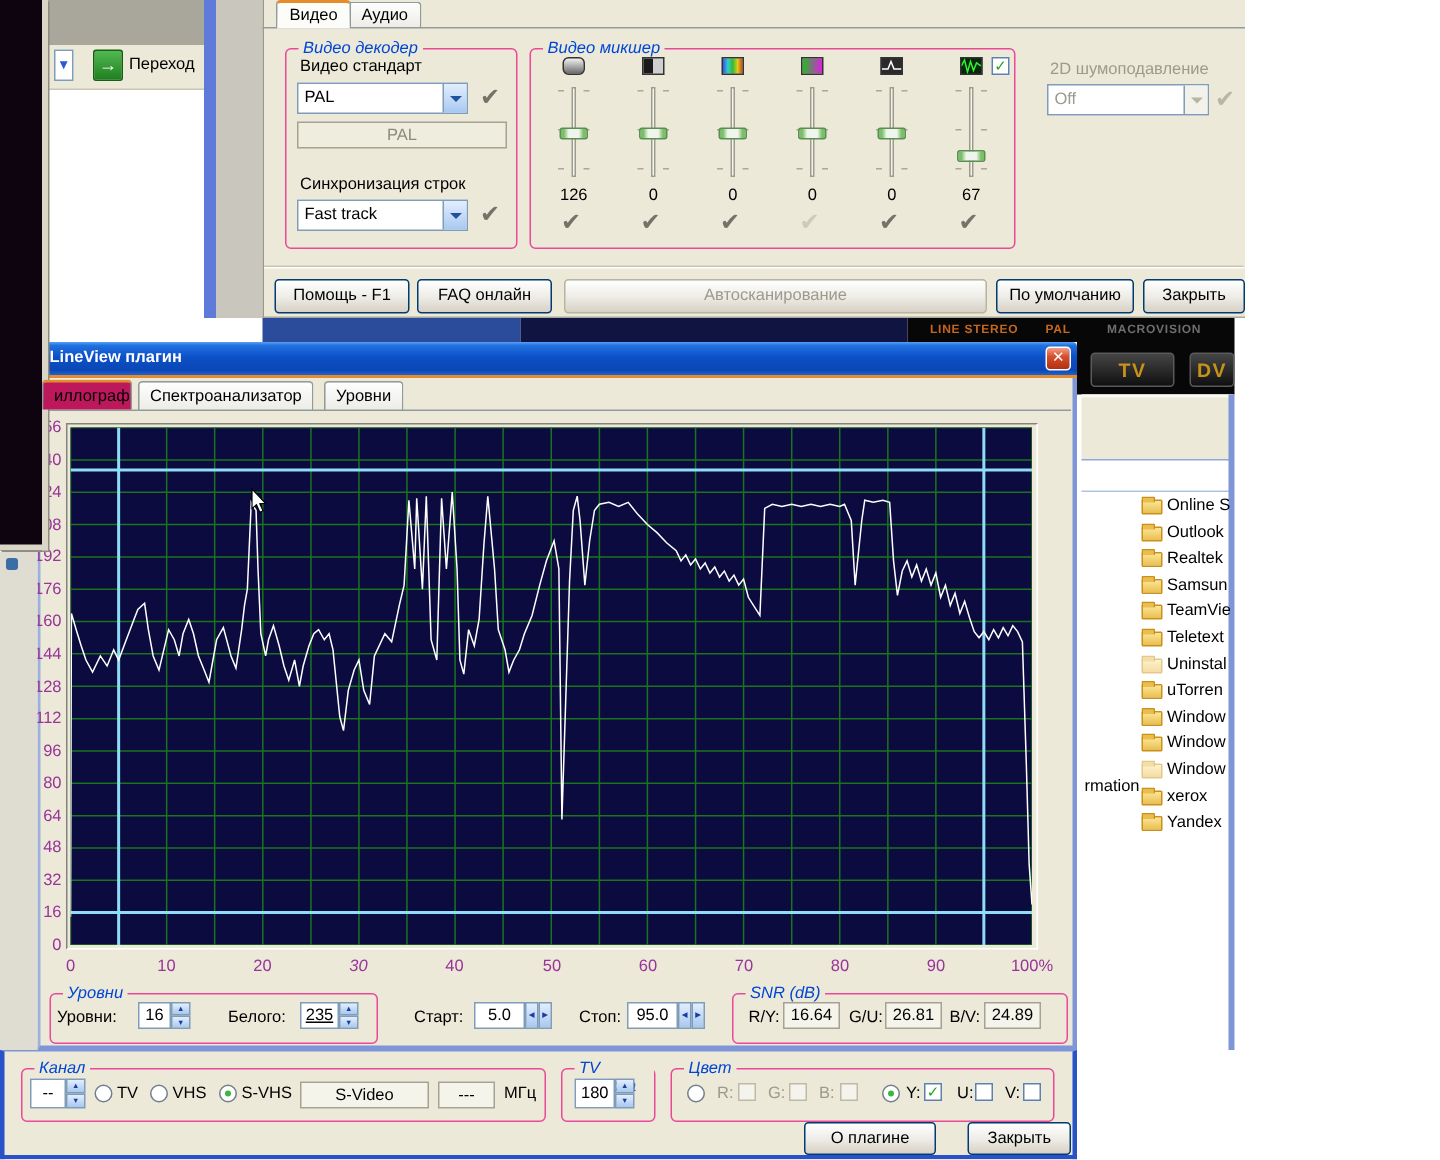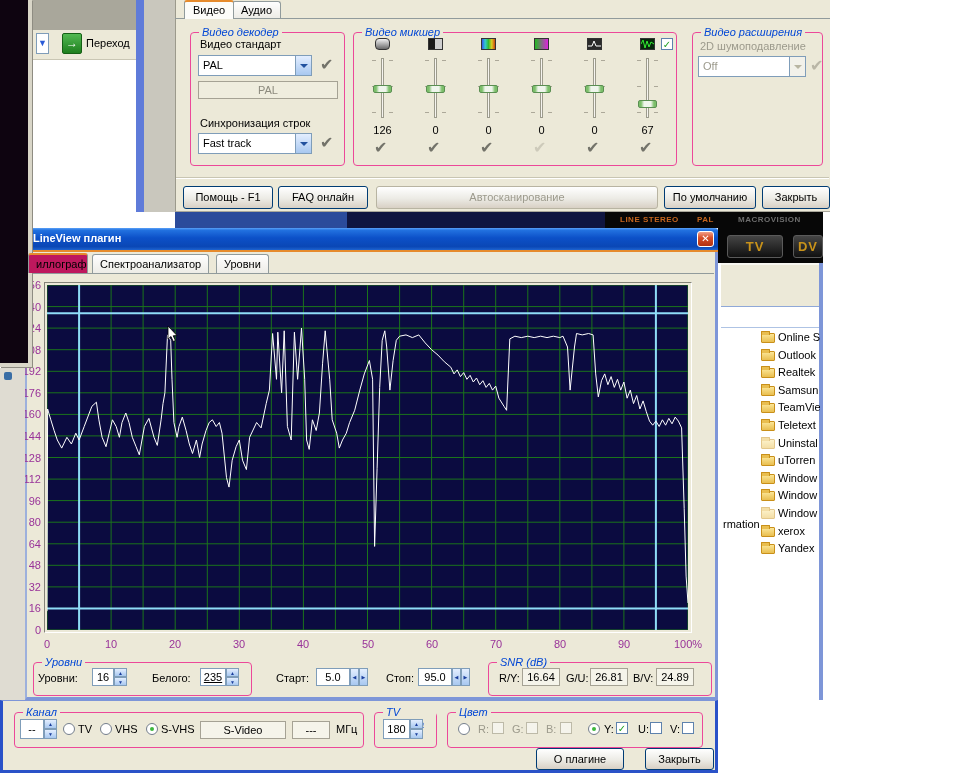--- a/index.html
+++ b/index.html
@@ -260,23 +260,20 @@
     <div class="tick" style="left:33px; top:48px;"></div>
         <div class="tick" style="left:16px; top:74px;"></div>
     <div class="tick" style="left:33px; top:74px;"></div>
     <div class="track"></div>
     <div class="thumb" style="top:62px;"></div>
     <div class="mix-val">67</div>
     <div class="mix-check ">✔</div>
       </div>
     </div>
 
-  <div class="abs groupbox gb-ext">
-    <div class="gb-title">Видео расширения</div>
-  </div>
   <div class="abs lbl gray" style="left:700px; top:40px;">2D шумоподавление</div>
   <div class="abs combo disabled" style="left:698px; top:56px; width:108px;">
     <span>Off</span>
     <span class="arrowbtn"></span>
   </div>
   <div class="abs bigcheck gray" style="left:810px; top:56px;">✔</div>
 
   <div class="abs sep1"></div>
   <div class="abs sep2"></div>
   <div class="abs xpbtn" style="left:183px; top:186px; width:90px;">Помощь - F1</div>
@@ -435,21 +432,21 @@
       <div class="abs ylab" style="top: 538px;">64</div>
       <div class="abs ylab" style="top: 559px;">48</div>
       <div class="abs ylab" style="top: 581px;">32</div>
       <div class="abs ylab" style="top: 602px;">16</div>
       <div class="abs ylab" style="top: 624px;">0</div>
     </div>
   <div id="xlabels">
       <div class="abs xlab" style="left: 30px;">0</div>
       <div class="abs xlab" style="left: 94px;">10</div>
       <div class="abs xlab" style="left: 158px;">20</div>
-      <div class="abs xlab" style="left: 222px;">30</div>
+      <div class="abs xlab" style="left: 222px; font-style: italic;">30</div>
       <div class="abs xlab" style="left: 286px;">40</div>
       <div class="abs xlab" style="left: 351px;">50</div>
       <div class="abs xlab" style="left: 415px;">60</div>
       <div class="abs xlab" style="left: 479px;">70</div>
       <div class="abs xlab" style="left: 543px;">80</div>
       <div class="abs xlab" style="left: 607px;">90</div>
       <div class="abs xlab" style="left: 671px;">100%</div>
     </div>
   <svg class="abs" id="cursor" viewBox="0 0 12 18">
     <path d="M1,1 L1,14 L4,11.5 L6.2,16.5 L8.4,15.5 L6.2,10.8 L10,10.5 Z" fill="#fff" stroke="#000" stroke-width="0.8"></path>

